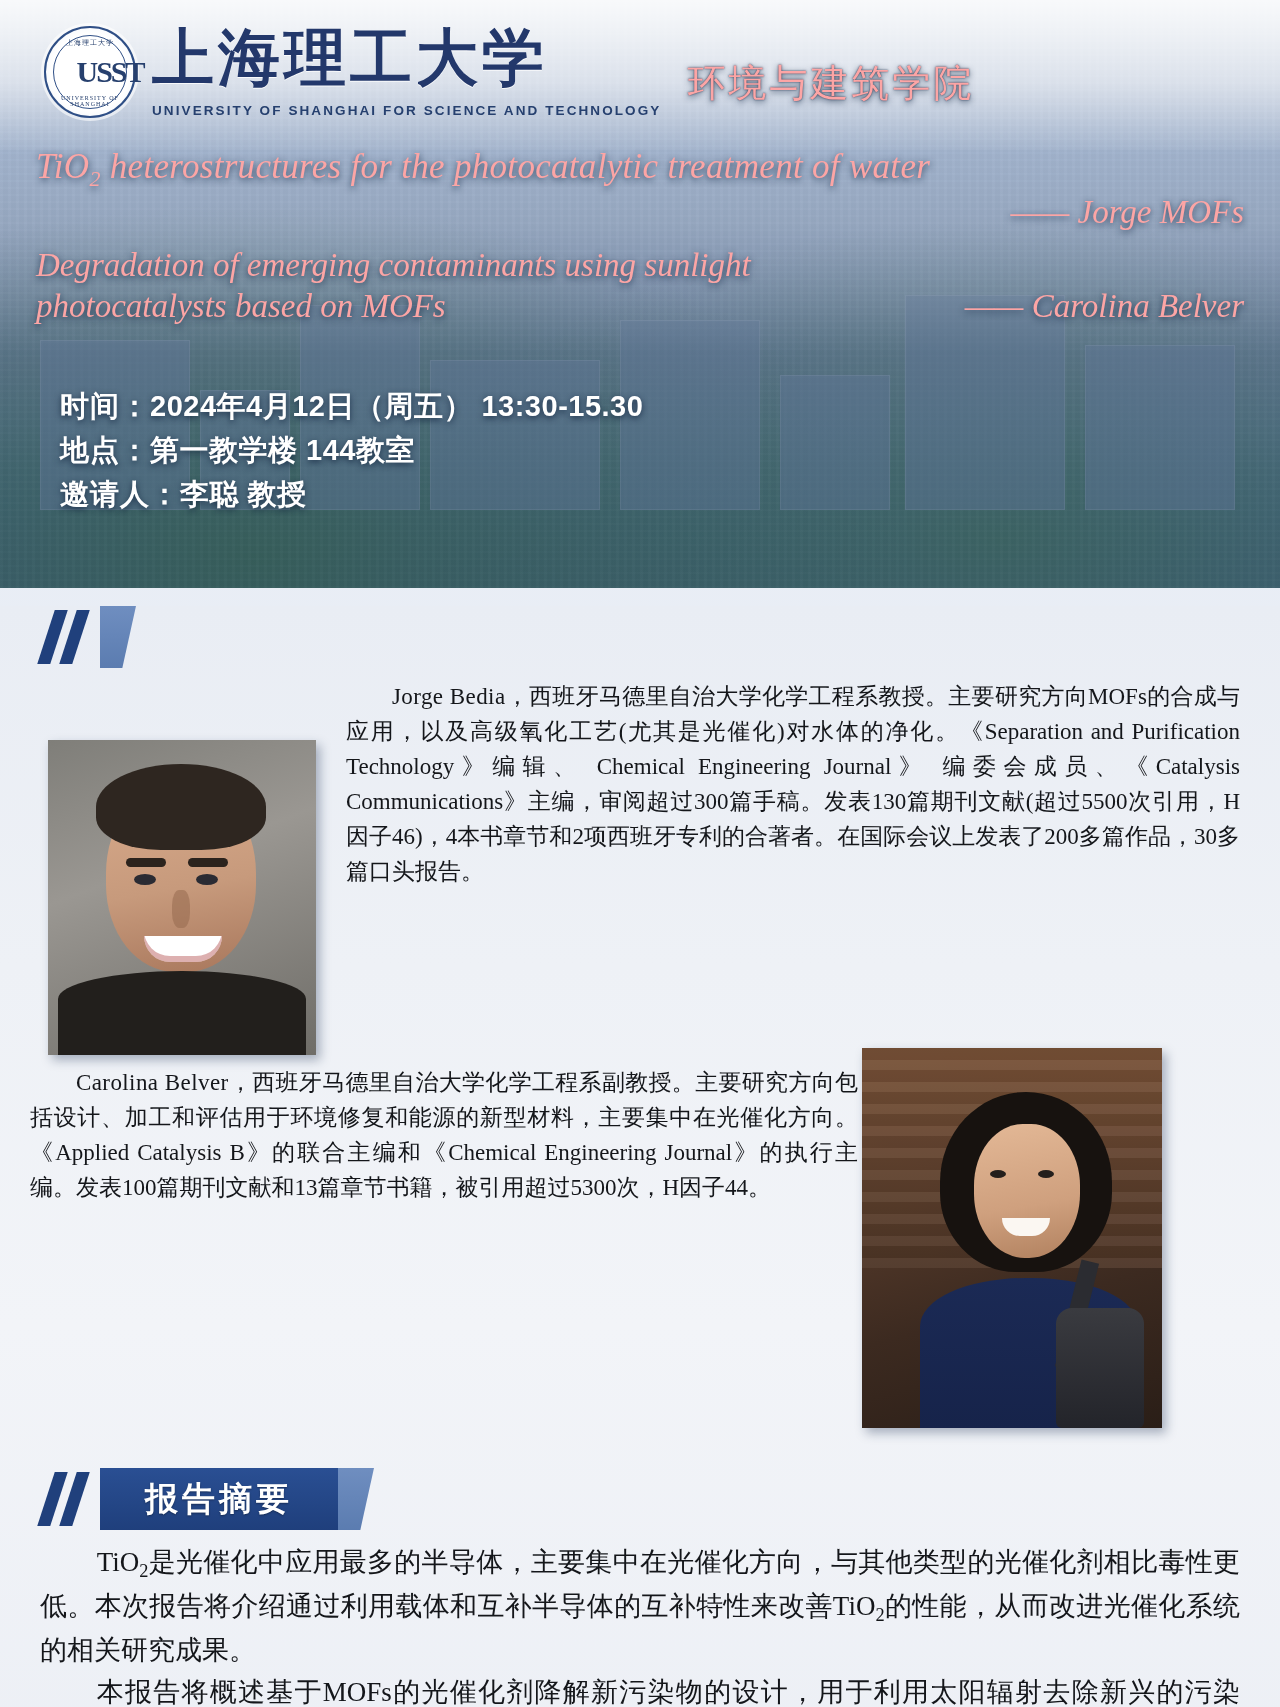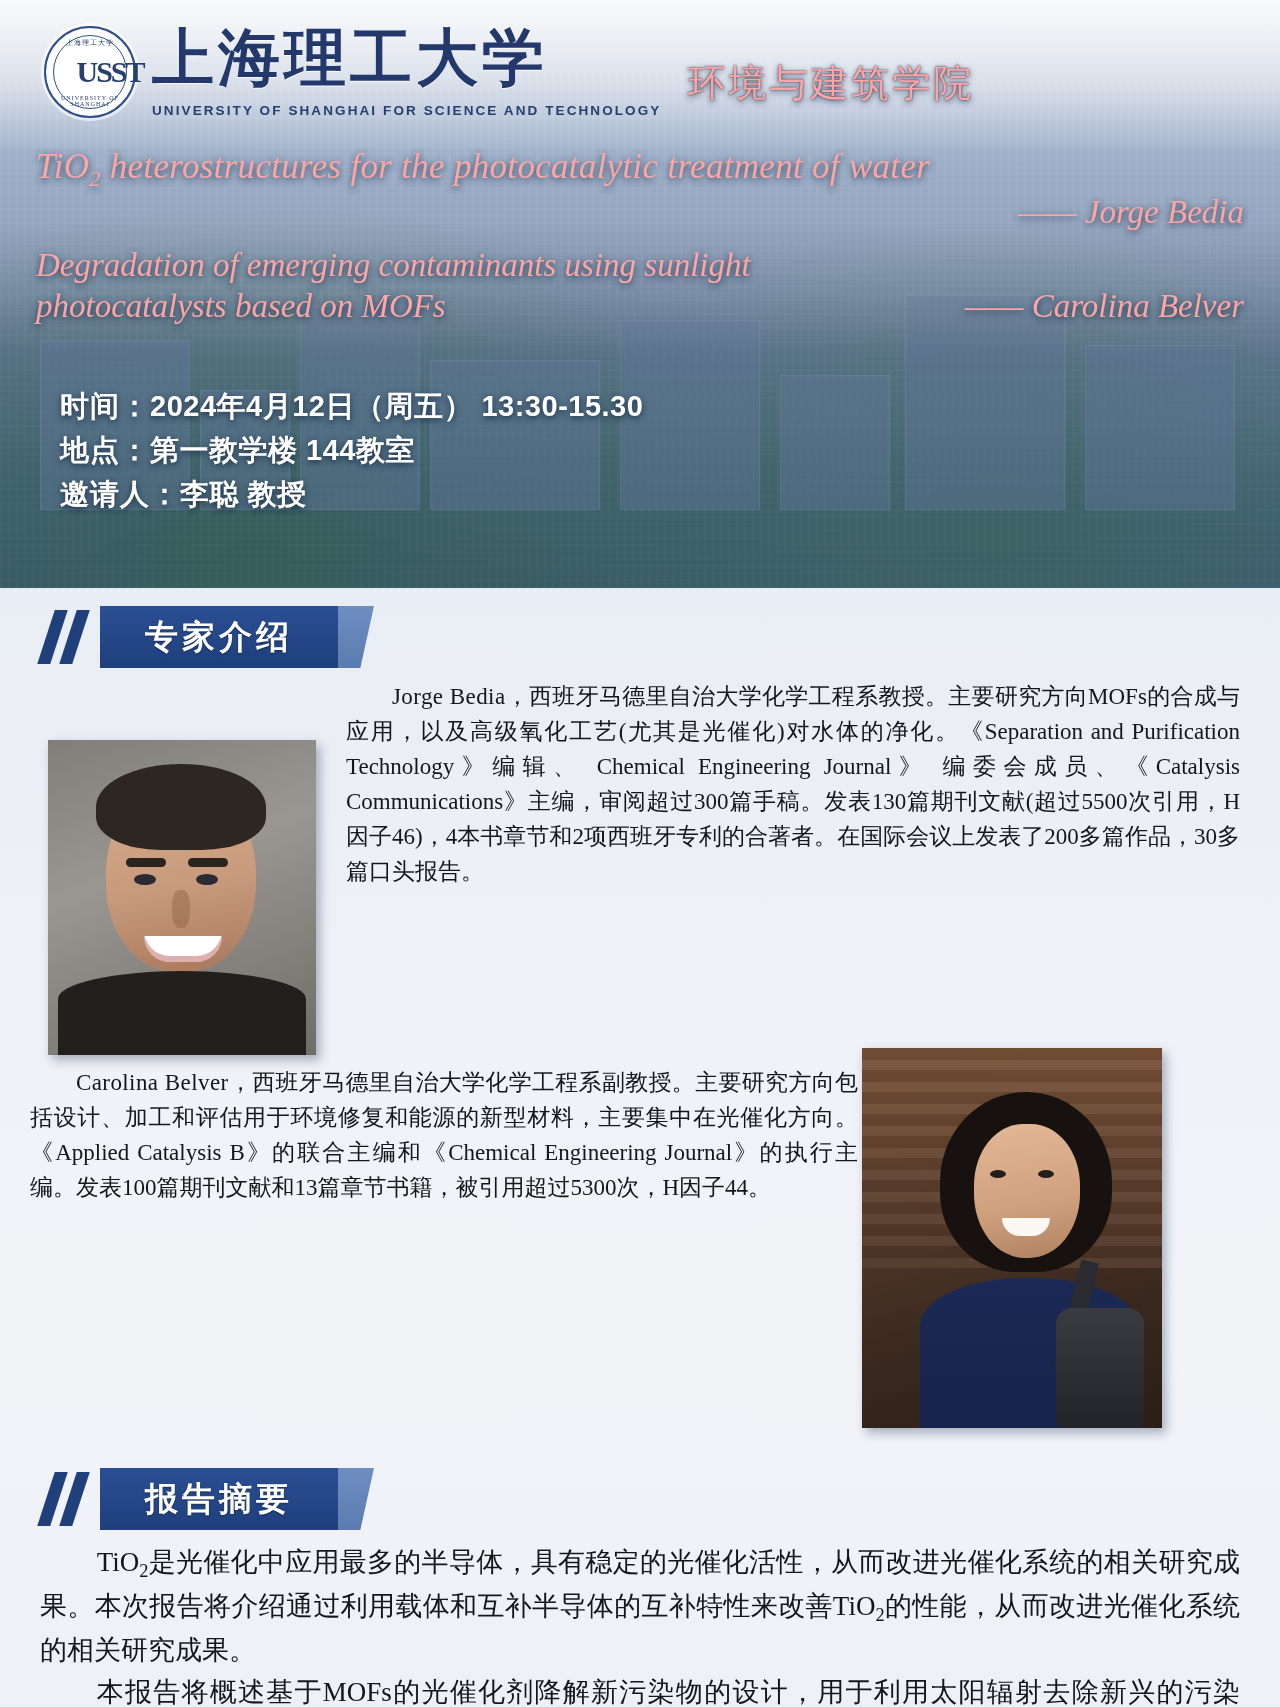--- a/index.html
+++ b/index.html
@@ -498,21 +498,21 @@
         <div class="univ-cn">上海理工大学</div>
         <div class="univ-en">UNIVERSITY OF SHANGHAI FOR SCIENCE AND TECHNOLOGY</div>
       </div>
       <div class="college-cn">环境与建筑学院</div>
     </div>
 
     <div class="titles">
       <div class="title-main">
         <span>TiO</span><sub>2</sub><span> heterostructures for the photocatalytic treatment of water</span>
       </div>
-      <div class="author-line">—— Jorge Bedia</div>
+      <div class="author-line">—— Jorge MOFs</div>
       <div class="title-second">
         <div>Degradation of emerging contaminants using sunlight</div>
         <div style="position:relative;">
           <span>photocatalysts based on MOFs</span>
           <span class="who">—— Carolina Belver</span>
         </div>
       </div>
     </div>
 
     <div class="meta">
@@ -527,23 +527,20 @@
       </div>
     </div>
   </div>
 
   <div class="body-wrap">
 
     <div class="section-head">
       <div class="sh-slashes">
         <span class="s1"></span>
           <span class="s2"></span>
-      </div>
-      <div class="sh-box">
-        <div class="sh-text">专家介绍</div>
       </div>
       <div class="sh-tail"></div>
     </div>
 
     <div class="expert-1">
       <div class="photo photo-jorge">
         <div class="pj-bg"></div>
         <div class="pj-face"></div>
         <div class="pj-hair"></div>
         <div class="pj-brow l"></div>
@@ -587,19 +584,19 @@
           <span class="s2"></span>
       </div>
       <div class="sh-box">
         <div class="sh-text">报告摘要</div>
       </div>
       <div class="sh-tail"></div>
     </div>
 
     <div class="abstract">
       <div class="para">
-        <span>TiO</span><sub>2</sub><span>是光催化中应用最多的半导体，具有稳定的光催化活性，从而改进光催化系统的相关研究成果。本次报告将介绍通过利用载体和互补半导体的互补特性来改善TiO</span><sub>2</sub><span>的性能，从而改进光催化系统的相关研究成果。</span>
+        <span>TiO</span><sub>2</sub><span>是光催化中应用最多的半导体，主要集中在光催化方向，与其他类型的光催化剂相比毒性更低。本次报告将介绍通过利用载体和互补半导体的互补特性来改善TiO</span><sub>2</sub><span>的性能，从而改进光催化系统的相关研究成果。</span>
       </div>
       <div class="para">本报告将概述基于MOFs的光催化剂降解新污染物的设计，用于利用太阳辐射去除新兴的污染物，以及改善其光催化性能的各类研究成果。报告将特别关注提高光催化效率及其稳定性，以及未来前景的战略。</div>
     </div>
 
   </div>
 </div>
 
 </body></html>

